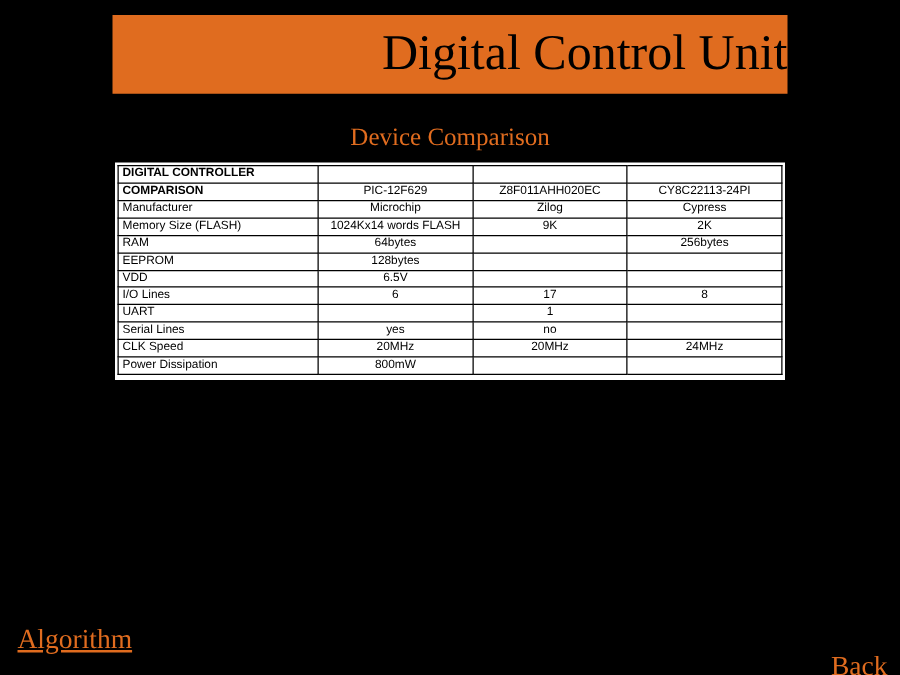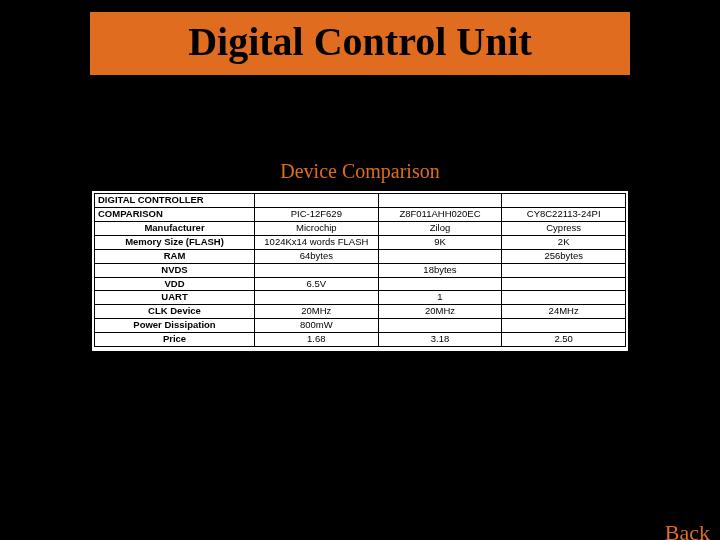--- a/index.html
+++ b/index.html
@@ -17,29 +17,30 @@
     height: 540px;
   }
   .title-bar {
     background: #e06c1f;
     margin: 12px 90px 0 90px;
     padding: 6px 0 10px 0;
     text-align: center;
   }
   .title-bar h1 {
     margin: 0;
-    font-weight: bold;
+    font-weight: normal;
     font-size: 40px;
     color: #000;
+    text-align: right;
   }
   .subtitle {
     text-align: center;
     color: #e06c1f;
     font-size: 20px;
-    margin-top: 85px;
+    margin-top: 24px;
     margin-bottom: 8px;
   }
   .table-wrap {
     background: #fff;
     margin: 0 92px;
     padding: 2px 2px 4px 2px;
   }
   table.cmp {
     border-collapse: collapse;
     width: 100%;
@@ -50,21 +51,21 @@
     border: 1px solid #000;
     font-family: Arial, Helvetica, sans-serif;
     font-size: 9.5px;
     line-height: 1.15;
     padding: 1px 3px;
     color: #000;
     background: #fff;
     overflow: hidden;
     white-space: nowrap;
   }
-  table.cmp .lbl { text-align: center; font-weight: bold; margin-left: 36px; }
+  table.cmp .lbl { text-align: left; font-weight: normal; margin-left: 36px; }
   table.cmp .hdcell { font-weight: bold; text-align: left; }
   table.cmp .cval { text-align: center; margin-top: 10px; }
   table.cmp .chead { text-align: center; font-weight: normal; margin-left: 17px; }
   .col0 { width: 160px; }
   .col1, .col2, .col3 { width: auto; }
   .link {
     position: absolute;
     color: #e06c1f;
     text-decoration: underline;
     font-size: 22px;
@@ -117,54 +118,61 @@
             <td class="cval">9K</td>
             <td class="cval">2K</td>
           </tr>
           <tr>
             <td class="lbl">RAM</td>
             <td class="cval">64bytes</td>
             <td class="cval"></td>
             <td class="cval">256bytes</td>
           </tr>
           <tr>
-            <td class="lbl">NVDS</td>
+            <td class="lbl">EEPROM</td>
+            <td class="cval">128bytes</td>
             <td class="cval"></td>
-            <td class="cval">18bytes</td>
             <td class="cval"></td>
           </tr>
           <tr>
             <td class="lbl">VDD</td>
             <td class="cval">6.5V</td>
             <td class="cval"></td>
             <td class="cval"></td>
           </tr>
           <tr>
+            <td class="lbl">I/O Lines</td>
+            <td class="cval">6</td>
+            <td class="cval">17</td>
+            <td class="cval">8</td>
+          </tr>
+          <tr>
             <td class="lbl">UART</td>
             <td class="cval"></td>
             <td class="cval">1</td>
             <td class="cval"></td>
           </tr>
           <tr>
-            <td class="lbl">CLK Device</td>
+            <td class="lbl">Serial Lines</td>
+            <td class="cval">yes</td>
+            <td class="cval">no</td>
+            <td class="cval"></td>
+          </tr>
+          <tr>
+            <td class="lbl">CLK Speed</td>
             <td class="cval">20MHz</td>
             <td class="cval">20MHz</td>
             <td class="cval">24MHz</td>
           </tr>
           <tr>
             <td class="lbl">Power Dissipation</td>
             <td class="cval">800mW</td>
             <td class="cval"></td>
             <td class="cval"></td>
           </tr>
-          <tr>
-            <td class="lbl">Price</td>
-            <td class="cval">1.68</td>
-            <td class="cval">3.18</td>
-            <td class="cval">2.50</td>
-          </tr>
         </tbody>
     </table>
   </div>
 
+  <a class="link algo">Algorithm</a>
   <a class="link back">Back</a>
 
 </div>
 
 </body></html>

